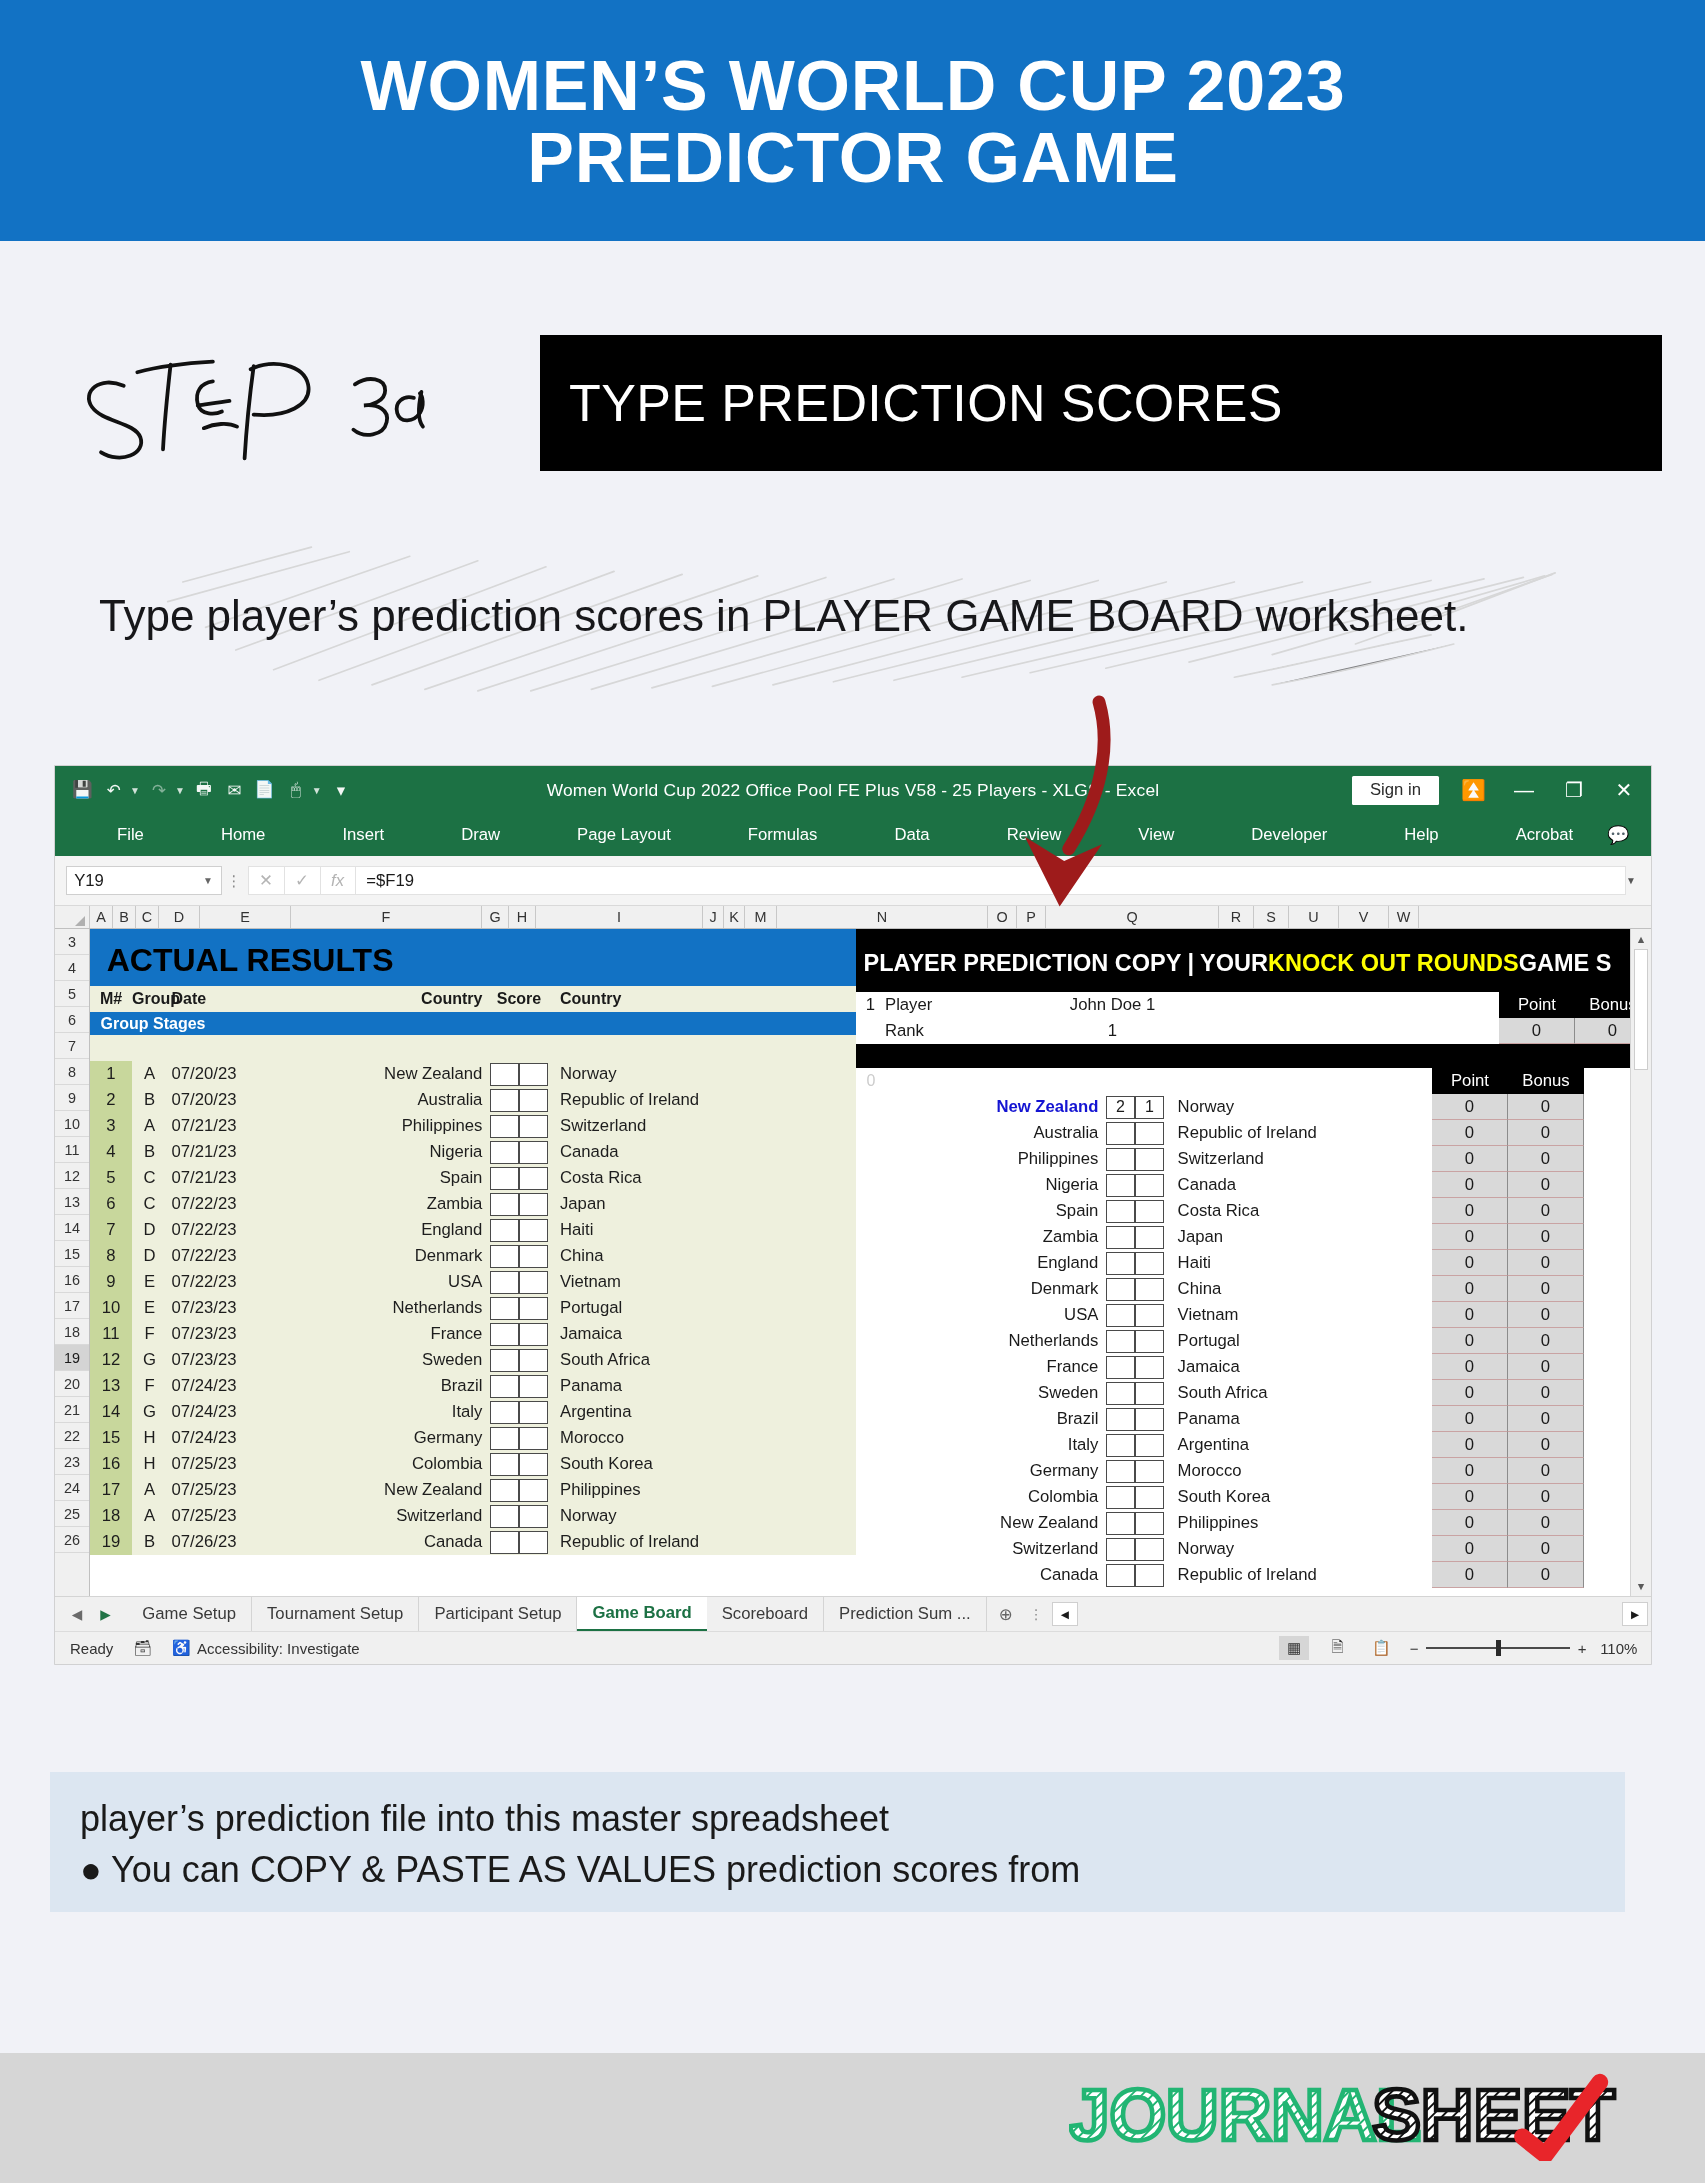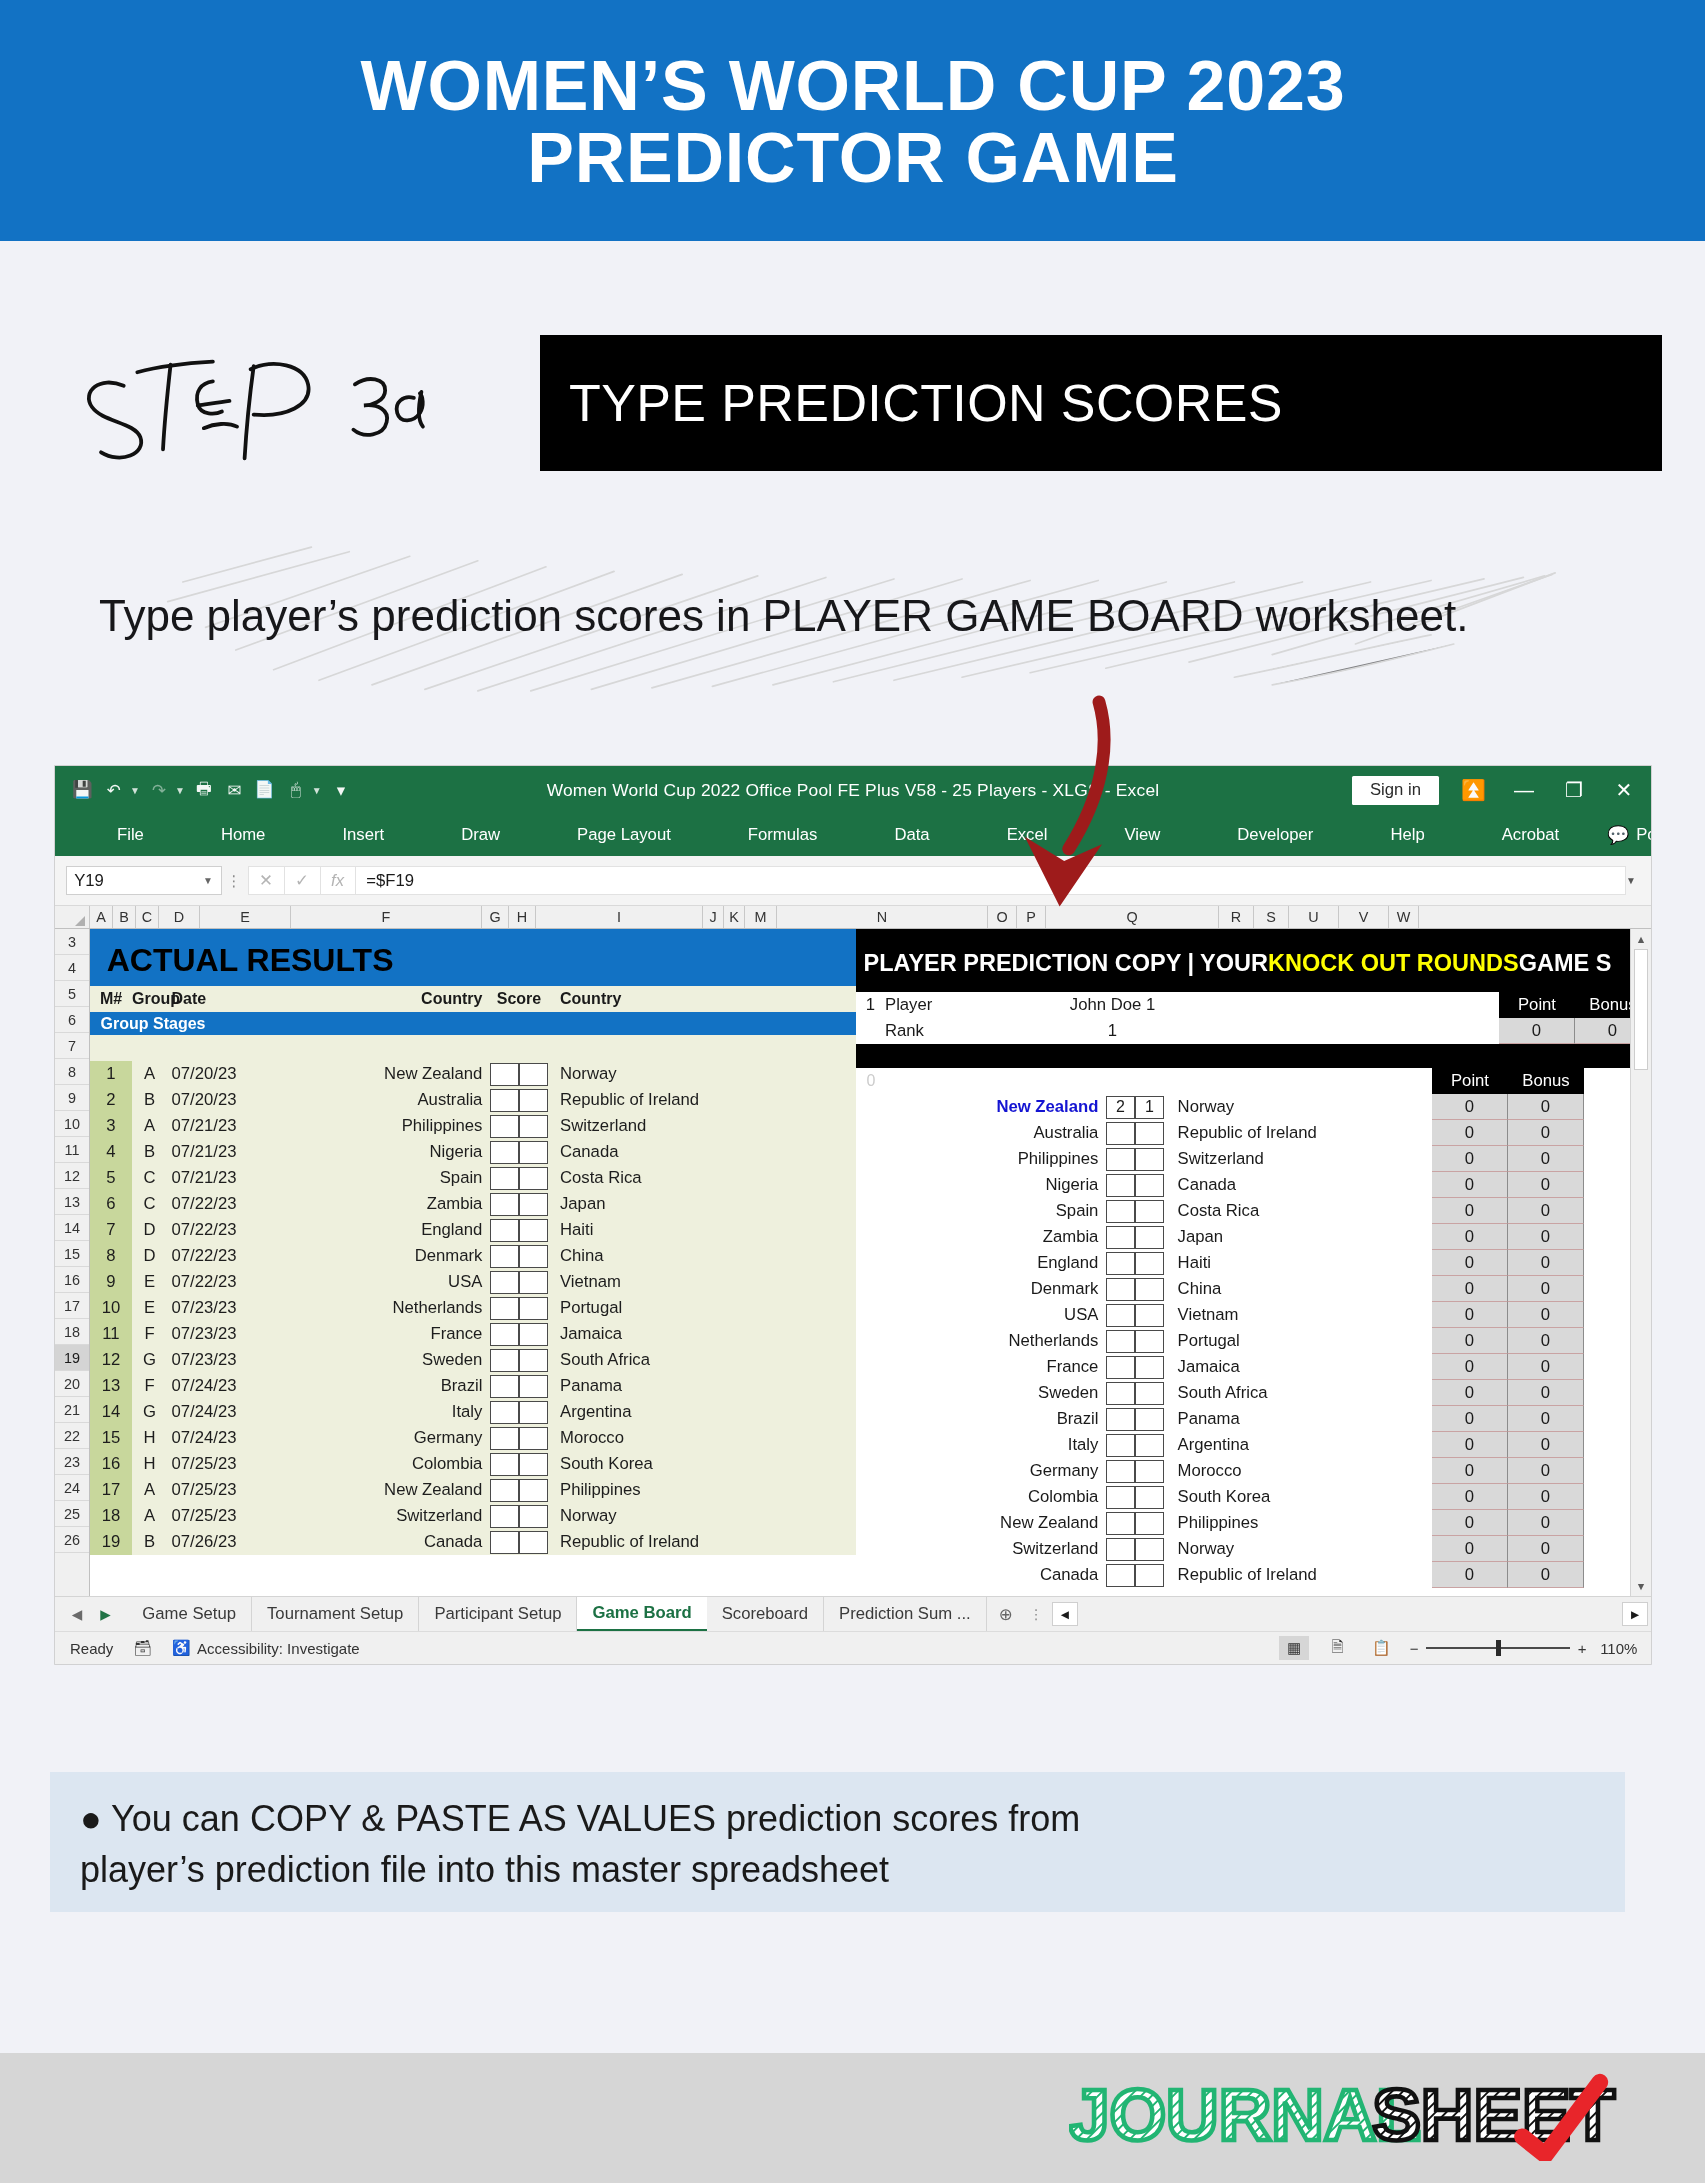--- a/index.html
+++ b/index.html
@@ -448,21 +448,21 @@
   </div>
 
   <div class="ribbon">
     <div class="tab">File</div>
     <div class="tab">Home</div>
     <div class="tab">Insert</div>
     <div class="tab">Draw</div>
     <div class="tab">Page Layout</div>
     <div class="tab">Formulas</div>
     <div class="tab">Data</div>
-    <div class="tab">Excel</div>
+    <div class="tab">Review</div>
     <div class="tab">View</div>
     <div class="tab">Developer</div>
     <div class="tab">Help</div>
     <div class="tab">Acrobat</div>
     <div class="tab">Power Pivot</div>
     <div class="tellme">
       <span>💡</span>
       <span>Tell me what you want to do</span>
     </div>
     <div class="cmt">💬</div>
@@ -1017,22 +1017,22 @@
             <span class="zs-thumb"></span>
           </span>
         <span>+</span>
       </span>
       <span>110%</span>
     </div>
   </div>
 </div>
 
 <div class="callout">
+  <p>player’s prediction file into this master spreadsheet</p>
   <p>● You can COPY &amp; PASTE AS VALUES prediction scores from</p>
-  <p>player’s prediction file into this master spreadsheet</p>
 </div>
 
 <div class="footer">
   <svg class="logo" viewBox="0 0 760 120">
     <defs>
       <pattern id="hg" width="10" height="10" patternTransform="rotate(45)" patternUnits="userSpaceOnUse">
         <rect width="10" height="10" fill="#ffffff"></rect>
           <line x1="0" y1="0" x2="0" y2="10" stroke="#22b573" stroke-width="5"></line>
       </pattern>
       <pattern id="hk" width="10" height="10" patternTransform="rotate(45)" patternUnits="userSpaceOnUse">

